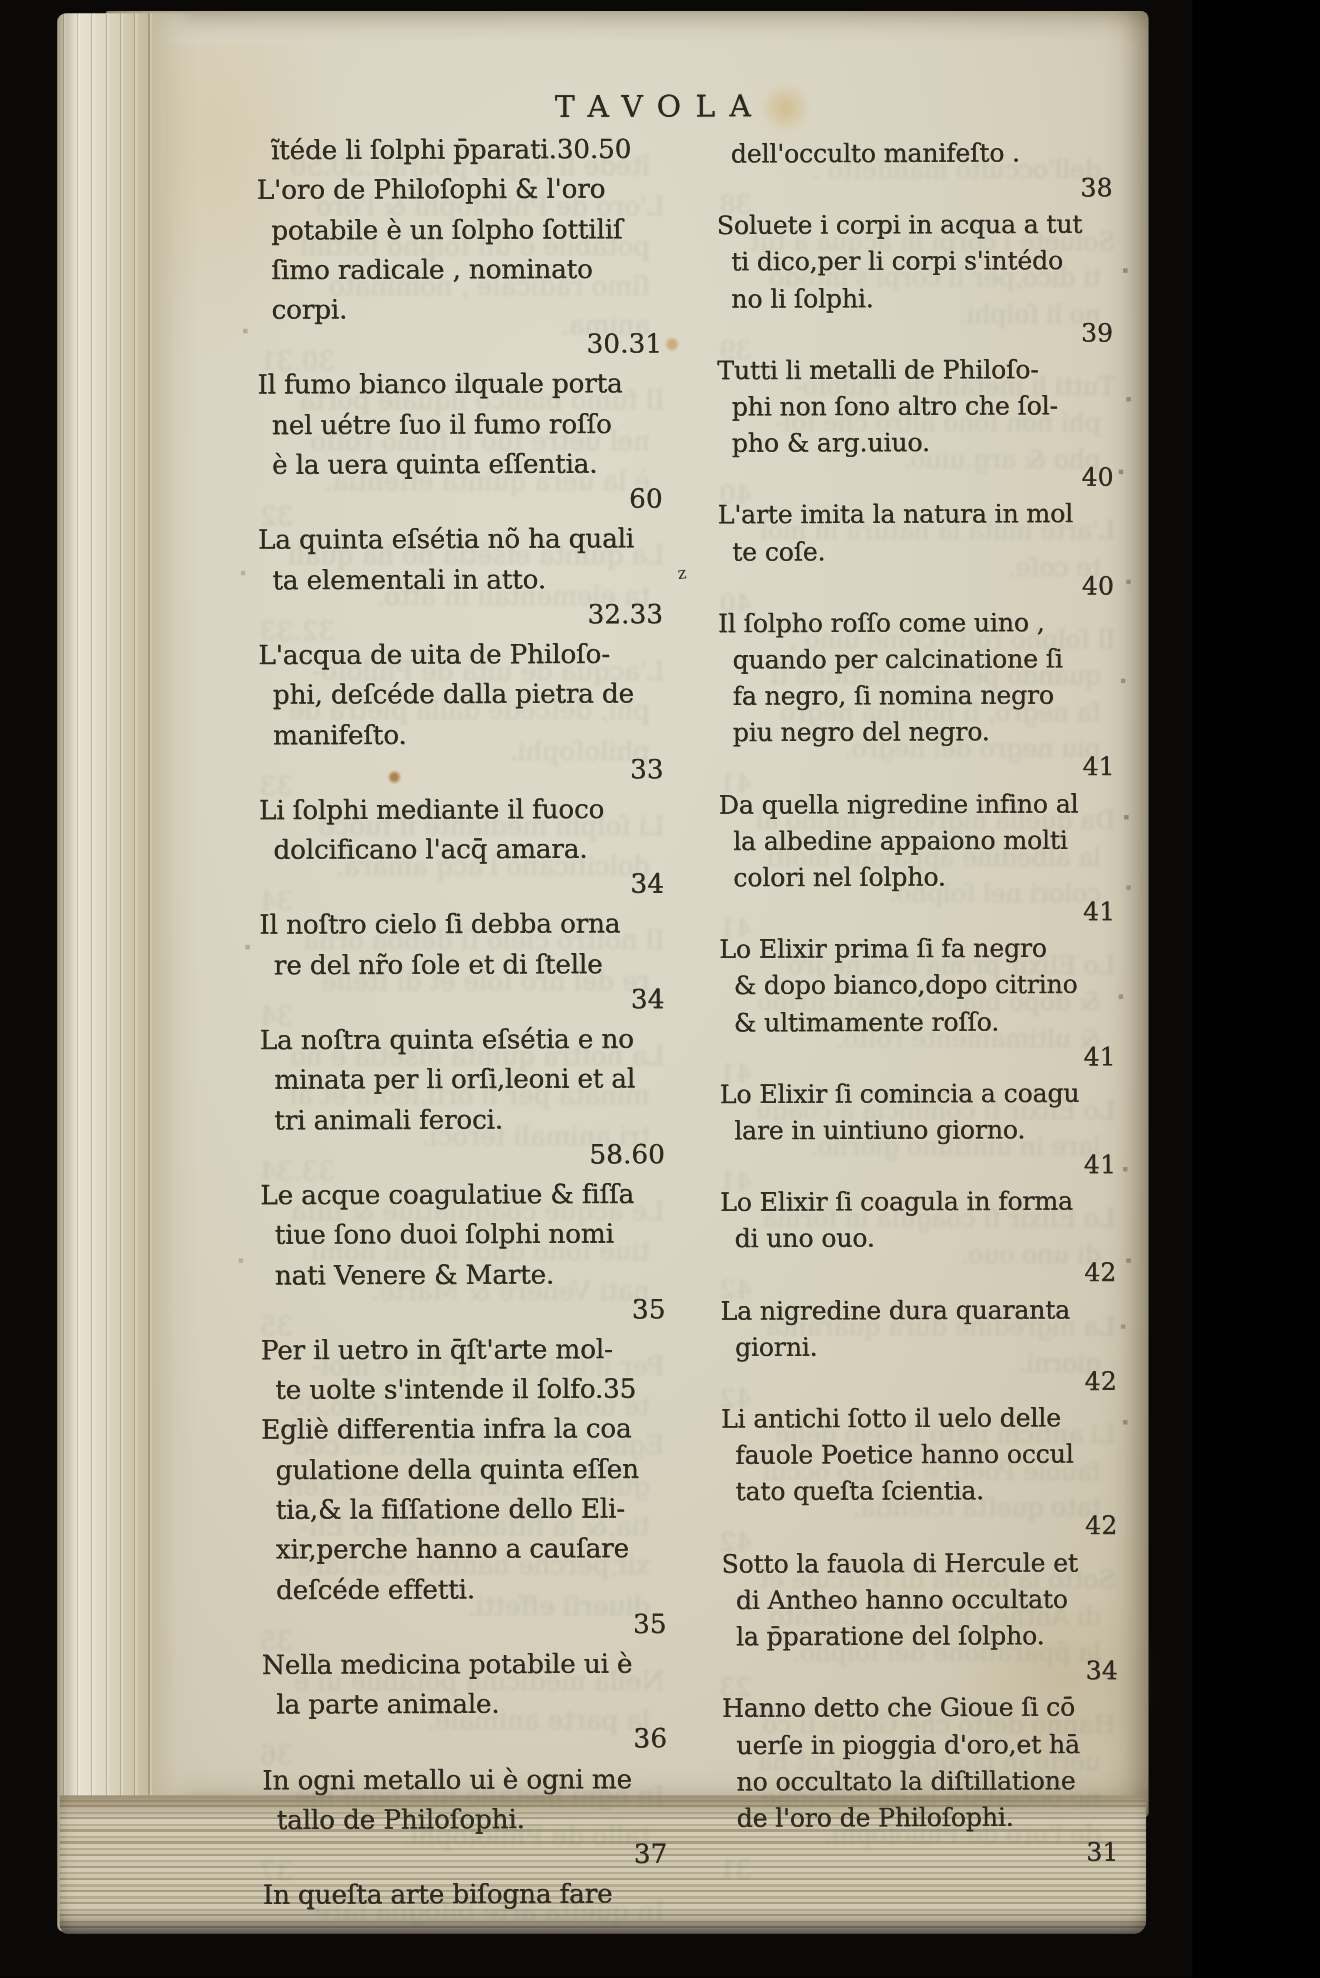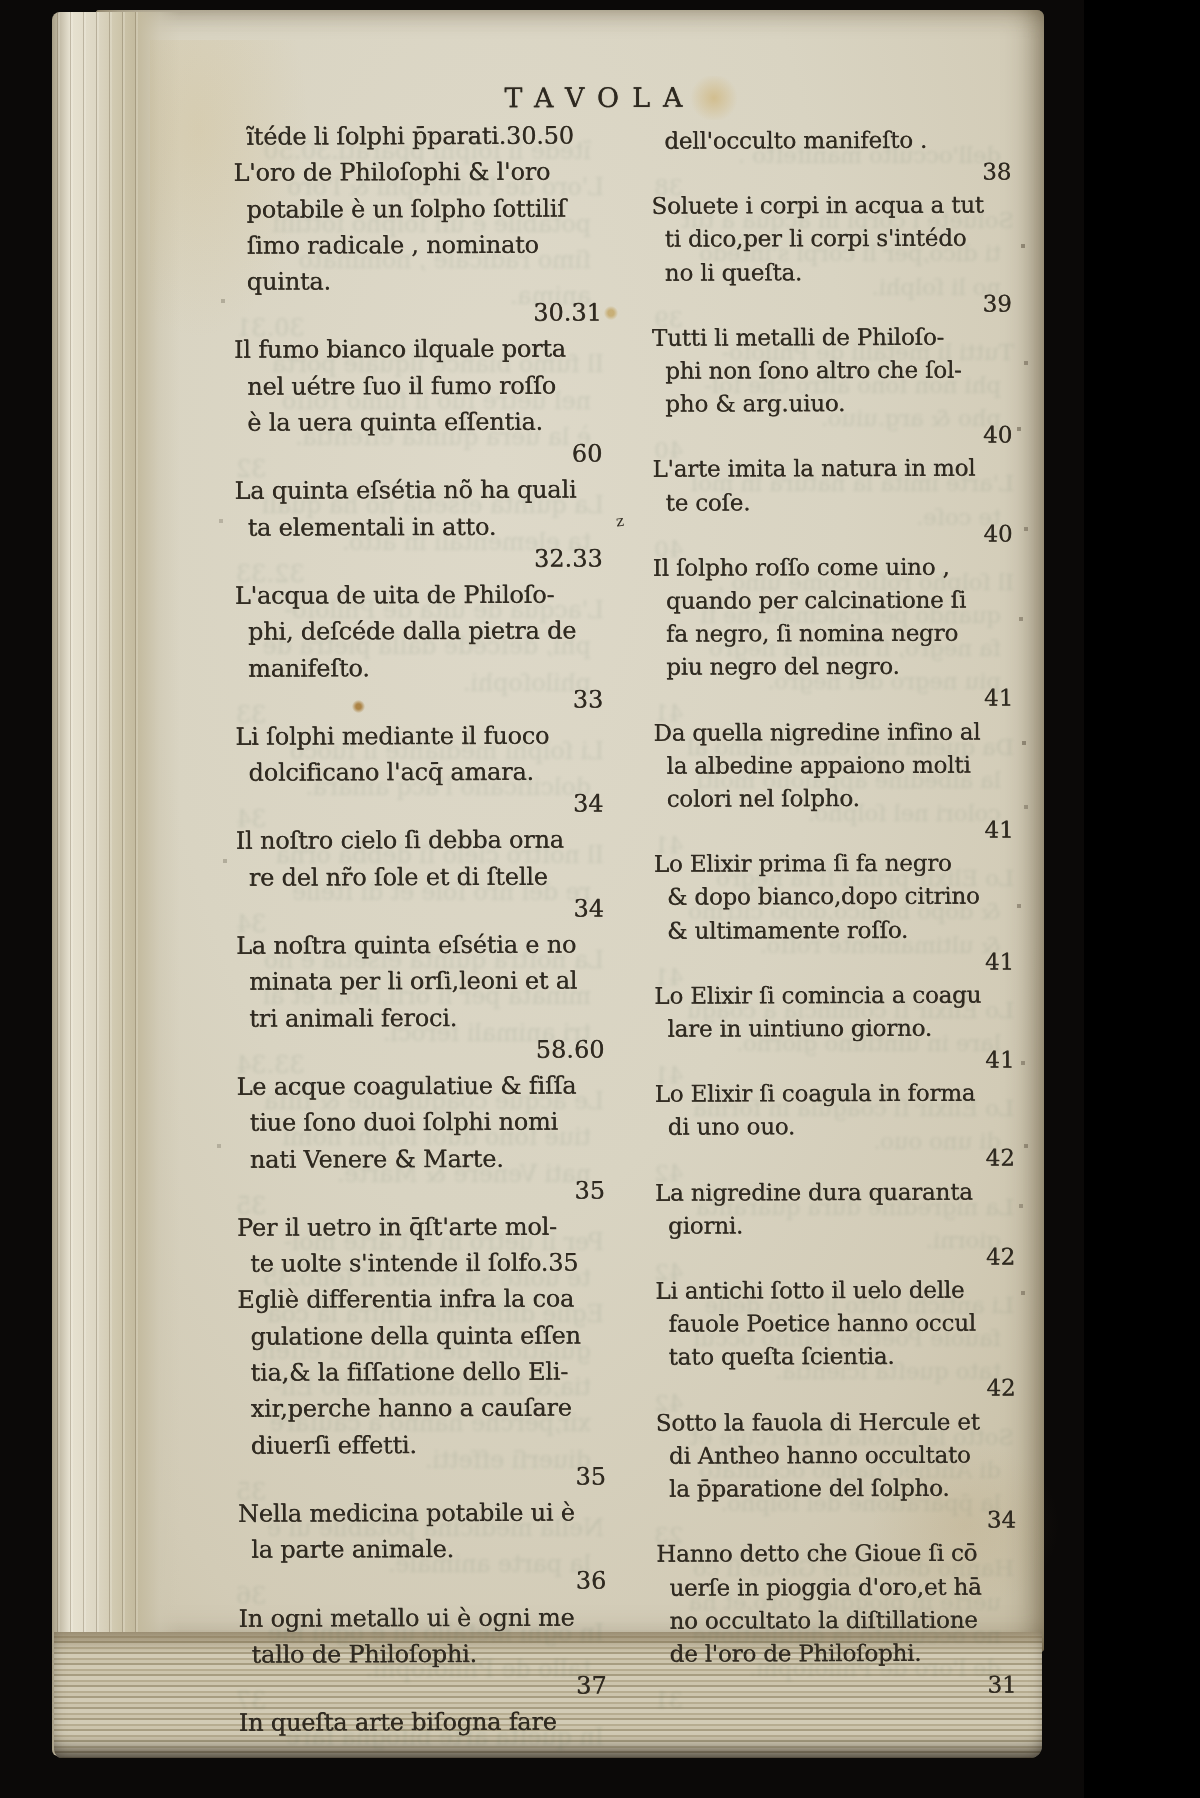--- a/index.html
+++ b/index.html
@@ -239,21 +239,21 @@
       <div class="line">
         <span class="t">L'oro de Philoſophi &amp; l'oro</span>
       </div>
       <div class="line indent">
         <span class="t">potabile è un ſolpho ſottiliſ</span>
       </div>
       <div class="line indent">
         <span class="t">ſimo radicale , nominato</span>
       </div>
       <div class="line indent">
-        <span class="t">quinta.</span>
+        <span class="t">corpi.</span>
         <span class="n">30.31</span>
       </div>
       <div class="line">
         <span class="t">Il fumo bianco ilquale porta</span>
       </div>
       <div class="line indent">
         <span class="t">nel uétre ſuo il fumo roſſo</span>
       </div>
       <div class="line indent">
         <span class="t">è la uera quinta eſſentia.</span>
@@ -322,21 +322,21 @@
       <div class="line indent">
         <span class="t">gulatione della quinta eſſen</span>
       </div>
       <div class="line indent">
         <span class="t">tia,&amp; la fiſſatione dello Eli-</span>
       </div>
       <div class="line indent">
         <span class="t">xir,perche hanno a cauſare</span>
       </div>
       <div class="line indent">
-        <span class="t">diuerſi effetti.</span>
+        <span class="t">deſcéde effetti.</span>
         <span class="n">35</span>
       </div>
       <div class="line">
         <span class="t">Nella medicina potabile ui è</span>
       </div>
       <div class="line indent">
         <span class="t">la parte animale.</span>
         <span class="n">36</span>
       </div>
       <div class="line">
@@ -475,21 +475,21 @@
         <span class="t">dell'occulto manifeſto .</span>
         <span class="n">38</span>
       </div>
       <div class="line">
         <span class="t">Soluete i corpi in acqua a tut</span>
       </div>
       <div class="line indent">
         <span class="t">ti dico,per li corpi s'intédo</span>
       </div>
       <div class="line indent">
-        <span class="t">no li queſta.</span>
+        <span class="t">no li ſolphi.</span>
         <span class="n">39</span>
       </div>
       <div class="line">
         <span class="t">Tutti li metalli de Philoſo-</span>
       </div>
       <div class="line indent">
         <span class="t">phi non ſono altro che ſol-</span>
       </div>
       <div class="line indent">
         <span class="t">pho &amp; arg.uiuo.</span>

